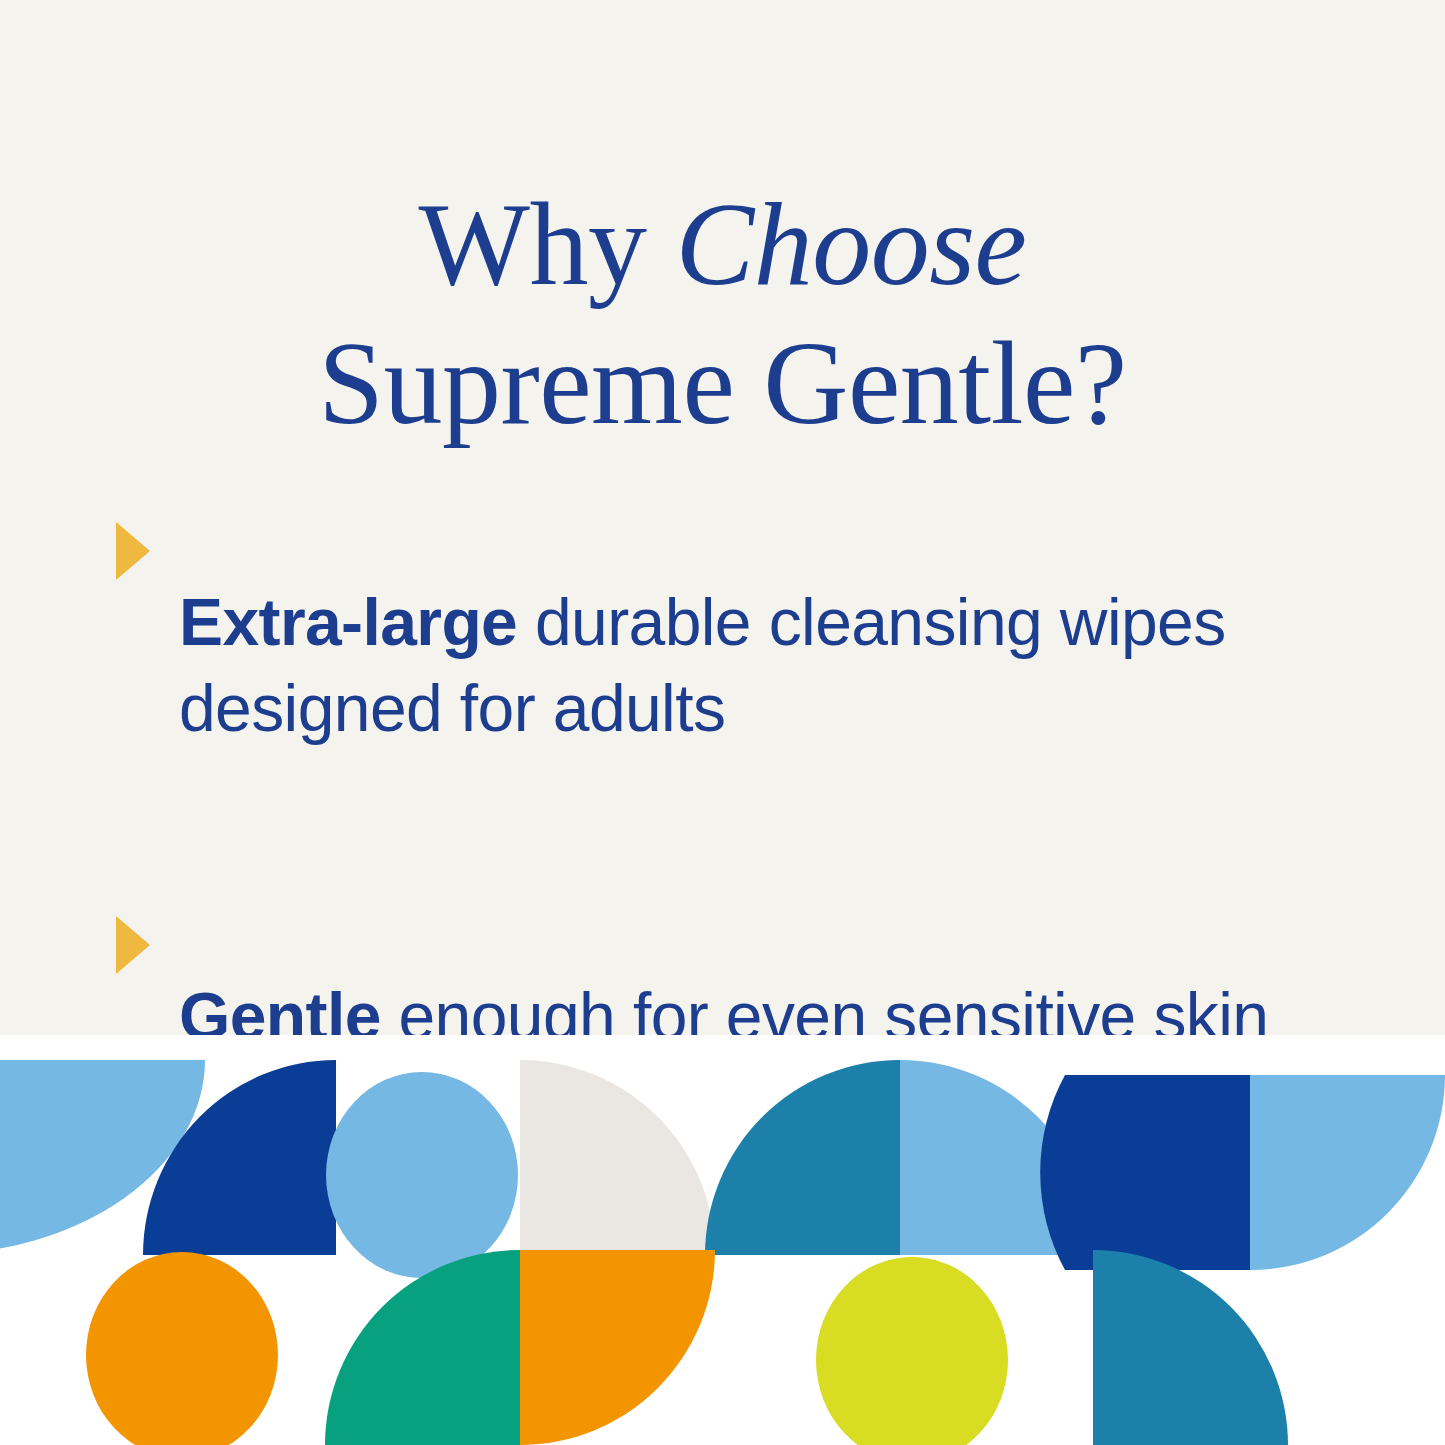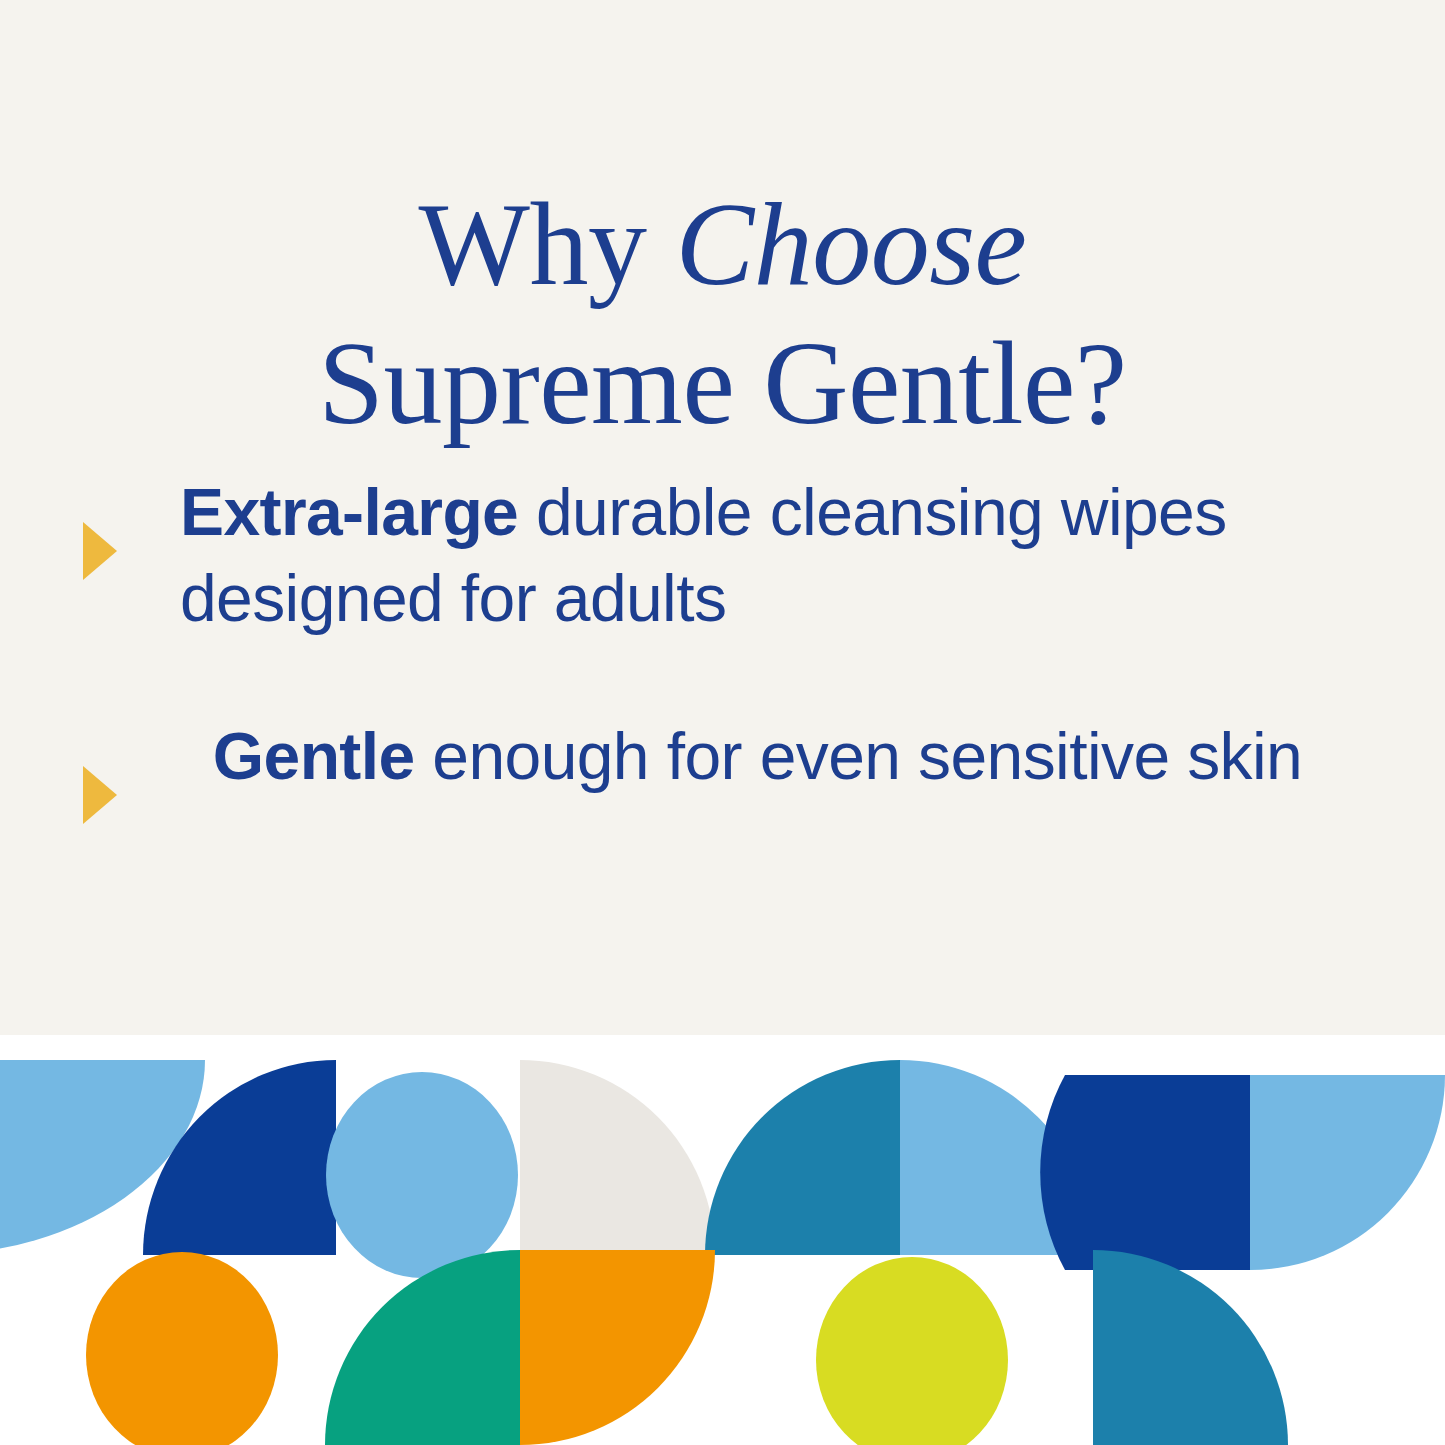--- a/index.html
+++ b/index.html
@@ -48,26 +48,27 @@
   .bullets {
     position: absolute;
     left: 0;
     top: 470px;
     width: 1445px;
   }
   .bullet-row {
     position: relative;
     display: flex;
     align-items: flex-start;
-    padding-left: 83px;
+    padding-left: 116px;
     padding-right: 110px;
     box-sizing: border-box;
+    flex-direction: column;
   }
   .bullet-row + .bullet-row {
-    margin-top: 72px;
+    margin-top: 112px;
     text-align: center;
   }
   .bullet-marker {
     flex: 0 0 auto;
     width: 0;
     height: 0;
     border-top: 29px solid transparent;
     border-bottom: 29px solid transparent;
     border-left: 34px solid #eeb93e;
     margin-top: 52px;

